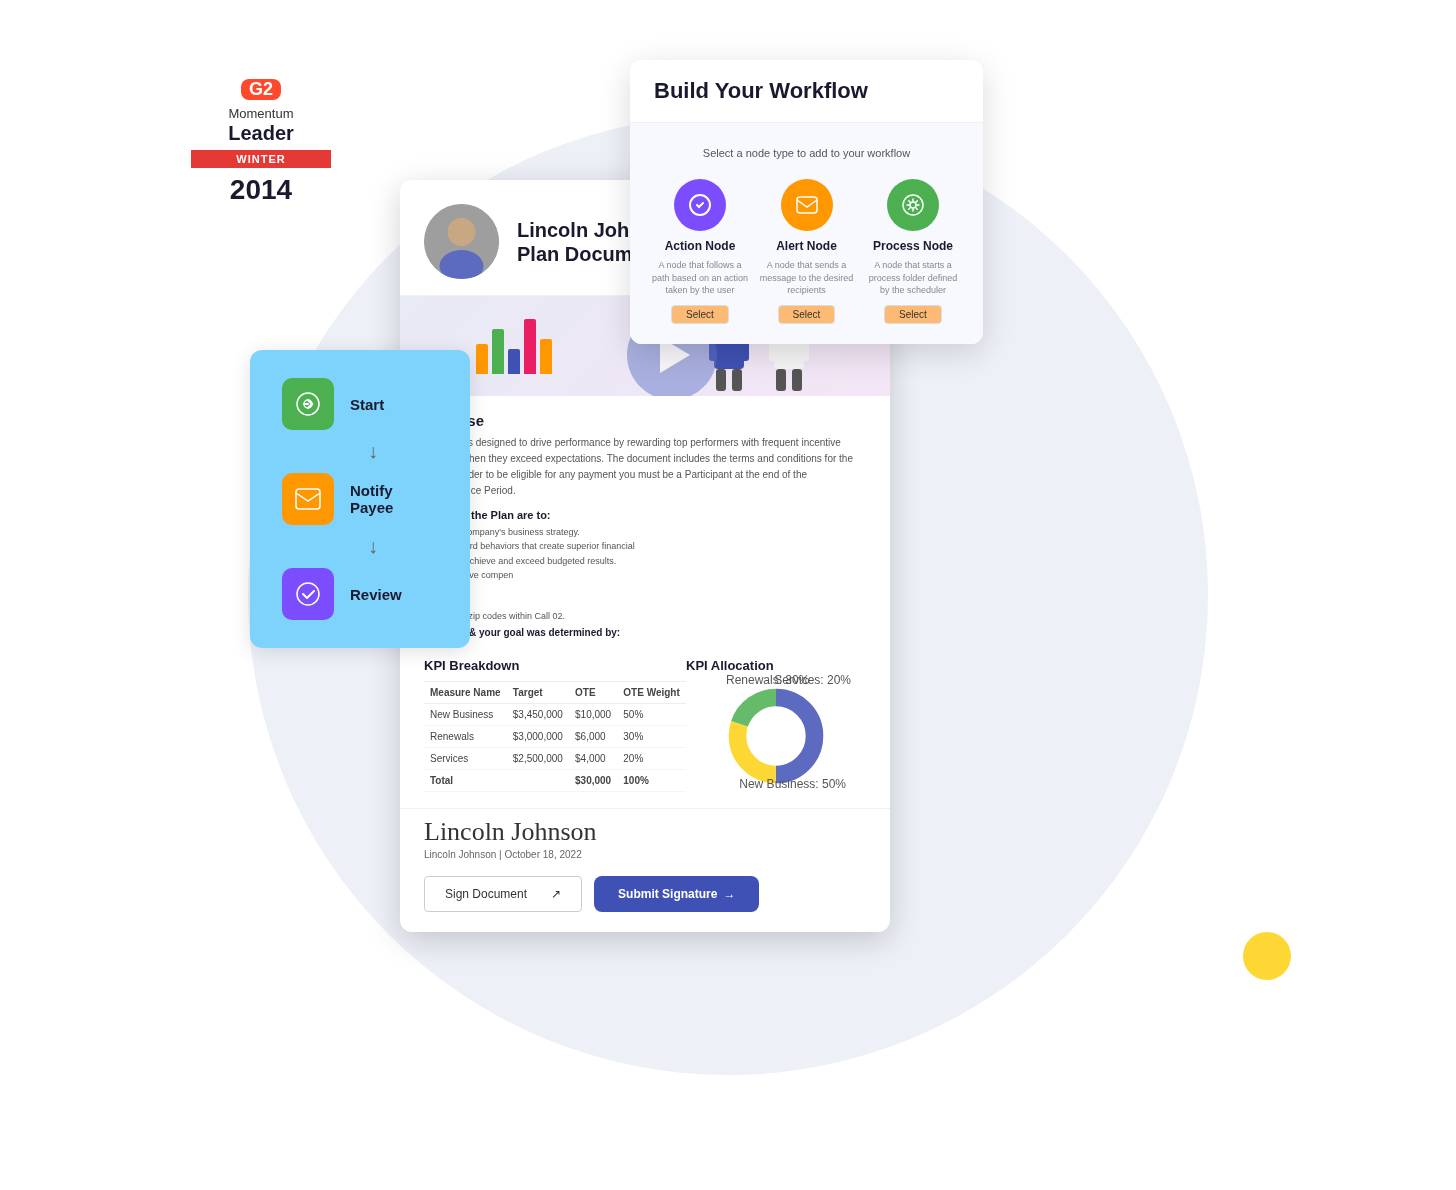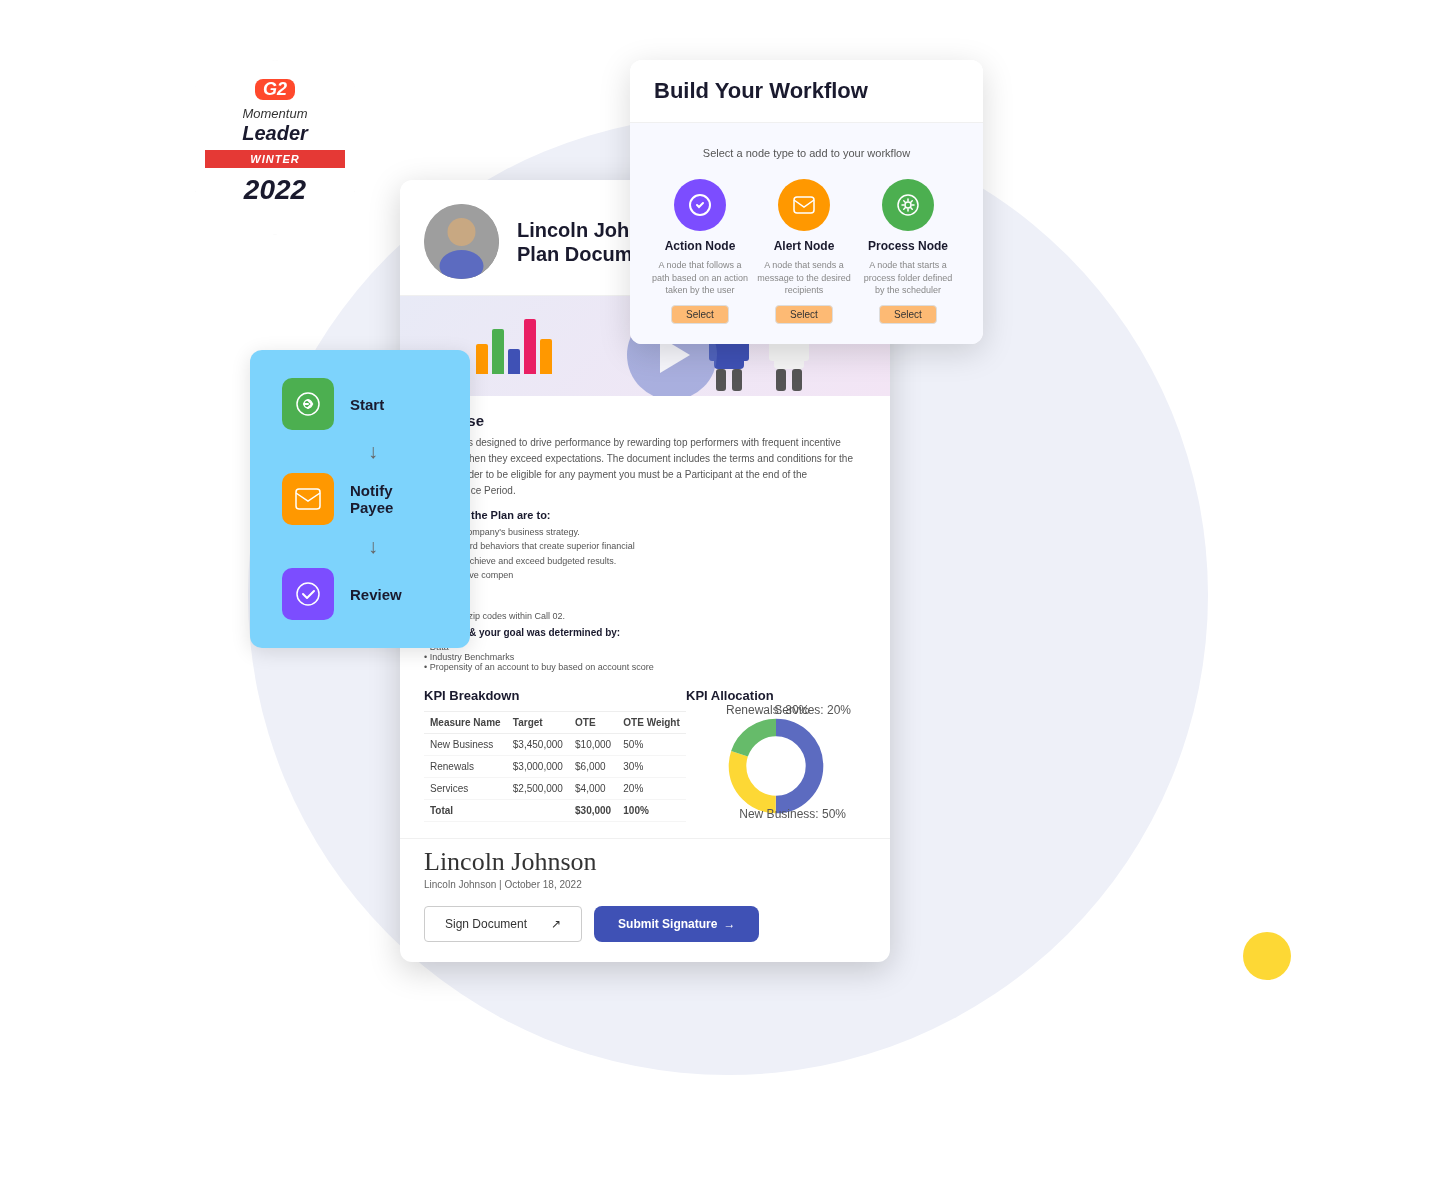--- a/index.html
+++ b/index.html
@@ -54,25 +54,24 @@
       position: absolute;
       bottom: 210px;
       right: 165px;
       z-index: 10;
     }
 
     
     .g2-badge {
       position: absolute;
       top: 60px;
-      left: 195px;
+      left: 181px;
       z-index: 20;
       width: 160px;
       text-align: center;
-      font-style: italic;
     }
 
     .g2-badge-shape {
       background: white;
       clip-path: polygon(50% 0%, 100% 15%, 100% 75%, 50% 100%, 0% 75%, 0% 15%);
       width: 160px;
       height: 175px;
       display: flex;
       flex-direction: column;
       align-items: center;
@@ -162,21 +161,21 @@
 
     .workflow-nodes-panel {
       background: #f8f9ff;
       border-radius: 0 0 12px 12px;
       padding: 20px;
     }
 
     .workflow-nodes-grid {
       display: flex;
       gap: 4px;
-      justify-content: flex-start;
+      justify-content: space-between;
     }
 
     .node-card {
       display: flex;
       flex-direction: column;
       align-items: center;
       width: 100px;
     }
 
     .node-icon-circle {
@@ -528,21 +527,21 @@
 
   <div class="dot-pink"></div>
   <div class="dot-yellow"></div>
 
   <div class="g2-badge">
     <div class="g2-badge-shape">
       <div class="g2-logo">G2</div>
       <div class="g2-momentum">Momentum</div>
       <div class="g2-leader">Leader</div>
       <div class="g2-winter-band">WINTER</div>
-      <div class="g2-year">2022</div>
+      <div class="g2-year">2014</div>
     </div>
   </div>
 
   <div class="workflow-panel">
     <div class="workflow-title-bar">
       <div class="workflow-title">Build Your Workflow</div>
     </div>
     <div class="workflow-nodes-panel">
       <div class="workflow-subtitle" style="margin-bottom:20px; font-size:11px; color:#555;">Select a node type to add to your workflow</div>
       <div class="workflow-nodes-grid">
@@ -690,25 +689,20 @@
         <div>• th the company's business strategy.</div>
         <div>• nd reward behaviors that create superior financial</div>
         <div>• ees to achieve and exceed budgeted results.</div>
         <div>• ompetitive compen</div>
       </div>
 
       <div class="plan-definition-title">finition</div>
       <div style="font-size:9px; color:#555; margin-bottom:6px;">mprised of zip codes within Call 02.</div>
 
       <div style="font-size:10px; font-weight:700; color:#1a1a2e; margin-bottom:4px;">Potential &amp; your goal was determined by:</div>
-      <div style="font-size:9px; color:#555;">
-        <div>• Data</div>
-        <div>• Industry Benchmarks</div>
-        <div>• Propensity of an account to buy based on account score</div>
-      </div>
     </div>
 
     <div class="kpi-section">
       <div class="kpi-breakdown">
         <div class="kpi-title">KPI Breakdown</div>
         <table class="kpi-table">
           <thead>
             <tr>
               <th>Measure Name</th>
               <th>Target</th>

